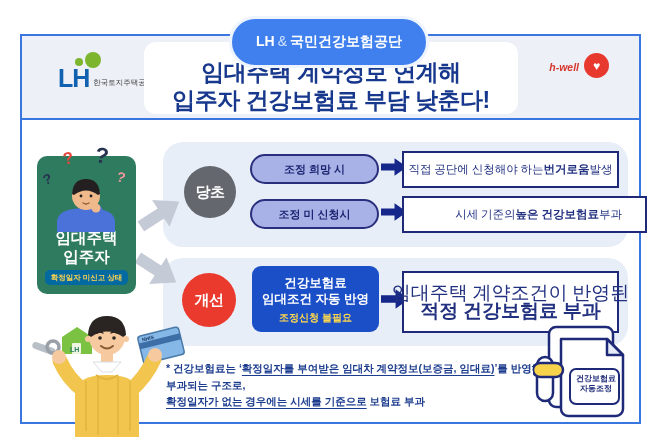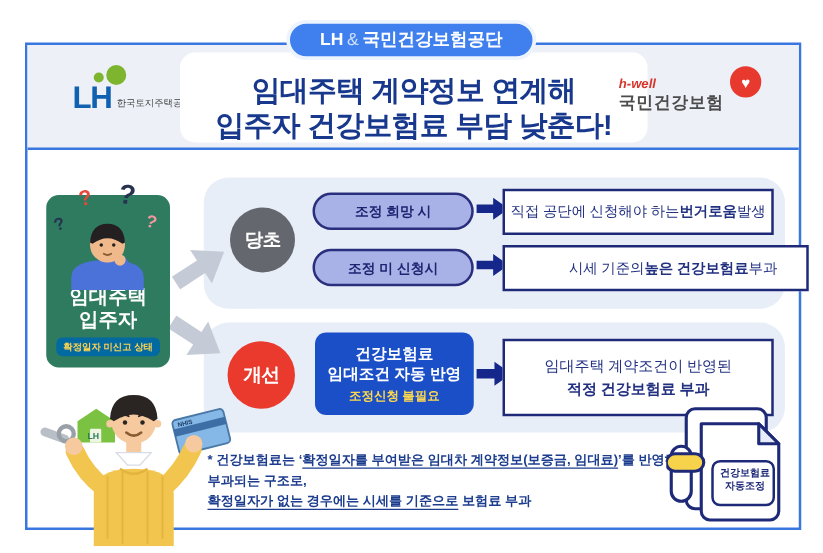--- a/index.html
+++ b/index.html
@@ -10,21 +10,21 @@
   .card{position:absolute;left:20px;top:34px;width:617px;height:386px;
         border:2px solid #3a76e0;background:#fff;}
   .header{position:absolute;left:0;top:0;width:100%;height:82px;background:#edf1f7;
           border-bottom:2px solid #3a76e0;}
   .title-box{position:absolute;left:122px;top:6px;width:374px;height:72px;background:#fff;
              border-radius:12px;display:flex;flex-direction:column;align-items:center;justify-content:flex-end;}
   .title{color:#17388c;font-weight:800;font-size:23px;line-height:28px;letter-spacing:-0.5px;text-align:center;white-space:nowrap;}
 
   
   .top-pill{position:absolute;left:50%;top:16px;transform:translateX(-50%);z-index:7;
-            background:#3f80ee;border:3px solid #eef4fe;border-radius:999px;padding:4px 24px;
+            background:#3f80ee;border:3px solid #eef4fe;border-radius:999px;padding:14px 24px;
             color:#fff;font-weight:800;font-size:14px;white-space:nowrap;}
   .top-pill .amp{color:#cfe0fb;font-weight:400;padding:0 3px;}
 
   
   .lh-logo{position:absolute;left:36px;top:30px;display:flex;align-items:flex-end;}
   .lh-mark{position:relative;color:#1061b0;font-weight:800;font-size:25px;line-height:25px;letter-spacing:-1px;}
   .dot{position:absolute;border-radius:50%;background:#7db52e;}
   .dot-s{width:8px;height:8px;left:17px;top:-8px;}
   .dot-b{width:16px;height:16px;left:27px;top:-14px;}
   .lh-org{font-size:7.5px;color:#3c3c3c;margin-left:4px;margin-bottom:3px;white-space:nowrap;}
@@ -76,21 +76,21 @@
   .result-box{position:absolute;left:239px;width:213px;background:#fff;border:2px solid #1e2a78;
               border-radius:0;color:#223080;font-size:11.5px;
               display:flex;align-items:center;justify-content:center;white-space:nowrap;font-family:Liberation Serif, serif;}
   .res-1{top:9px;height:33px;} .res-2{top:54px;height:33px;padding-left:28px;}
   .result-box b{font-weight:800;}
 
   .action-box{position:absolute;left:89px;top:8px;width:127px;height:66px;background:#1a4fc8;
               border-radius:9px;color:#fff;text-align:center;font-weight:800;font-size:12.5px;
               line-height:16px;padding-top:9px;box-sizing:border-box;}
   .action-note{color:#ffd84d;font-size:10px;margin-top:3px;}
-  .result-after{top:13px;height:58px;flex-direction:column;font-size:12px;line-height:18px;}
+  .result-after{top:13px;height:58px;flex-direction:column;font-size:19px;line-height:18px;}
   .result-after .bold-line{font-weight:800;}
 
   
   .docs{position:absolute;left:533px;top:325px;width:112px;height:96px;z-index:4;}
   .doc-label{position:absolute;left:38px;top:49px;width:50px;text-align:center;color:#1e2a78;
              font-weight:800;font-size:8px;line-height:10px;}
 
   
   .footnote{position:absolute;left:166px;top:360px;width:384px;color:#1c3c8e;
             font-weight:700;font-size:10.5px;line-height:16.5px;z-index:3;}
@@ -119,21 +119,20 @@
         <span class="lh-org">한국토지주택공사</span>
       </div>
 
       <div class="title-box">
         <div class="title">임대주택 계약정보 연계해</div>
         <div class="title">입주자 건강보험료 부담 낮춘다!</div>
       </div>
 
       <div class="nhis-logo">
         <div class="hwell">h-well</div>
-        <div class="nhis-org">국민건강보험</div>
         <div class="heart-badge">
             <span>♥</span>
           </div>
       </div>
     </div>
   </div>
 
   <div class="subject">
     <div class="subject-figure">
       <span class="qmark q1">?</span>

